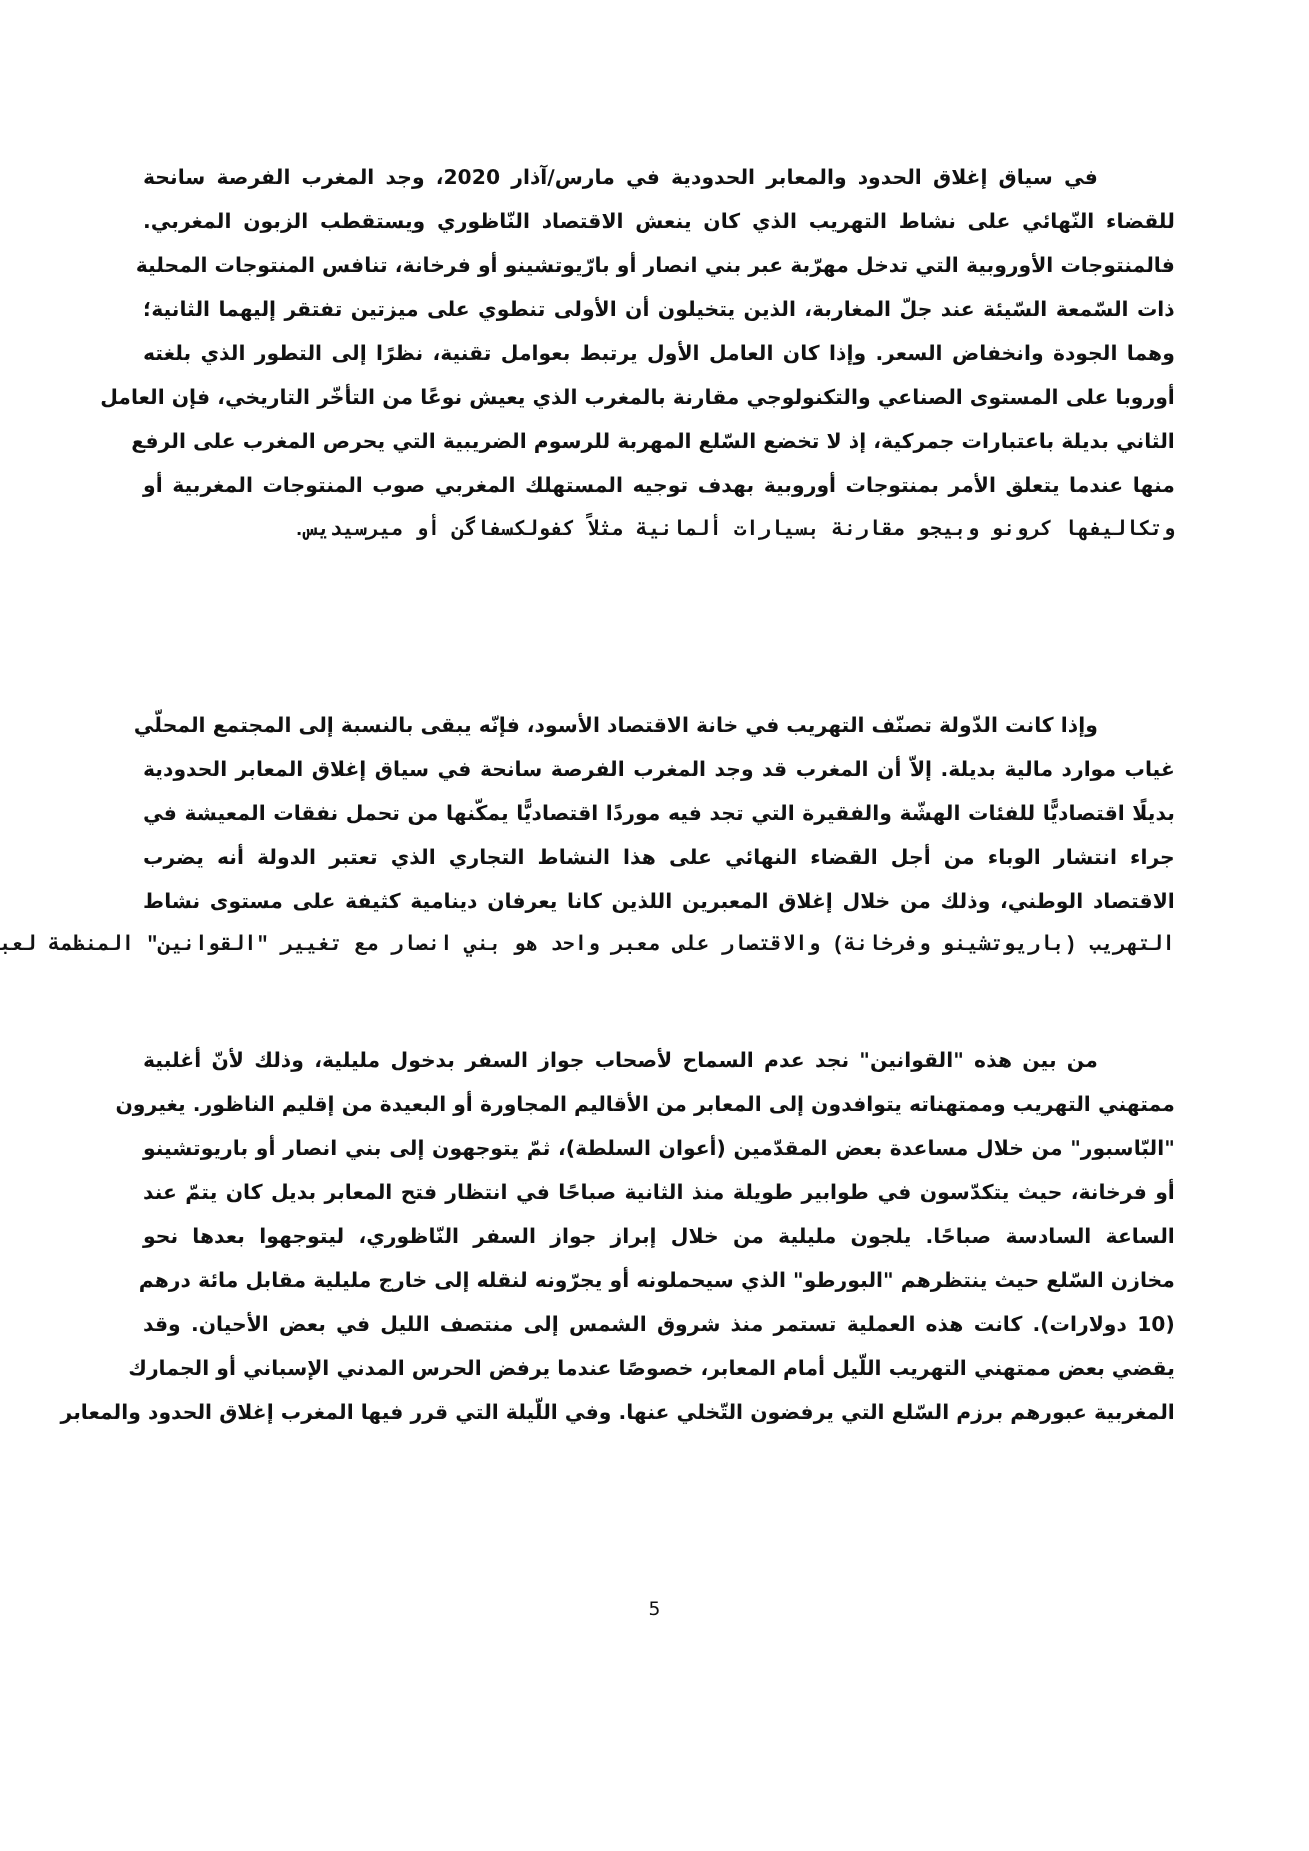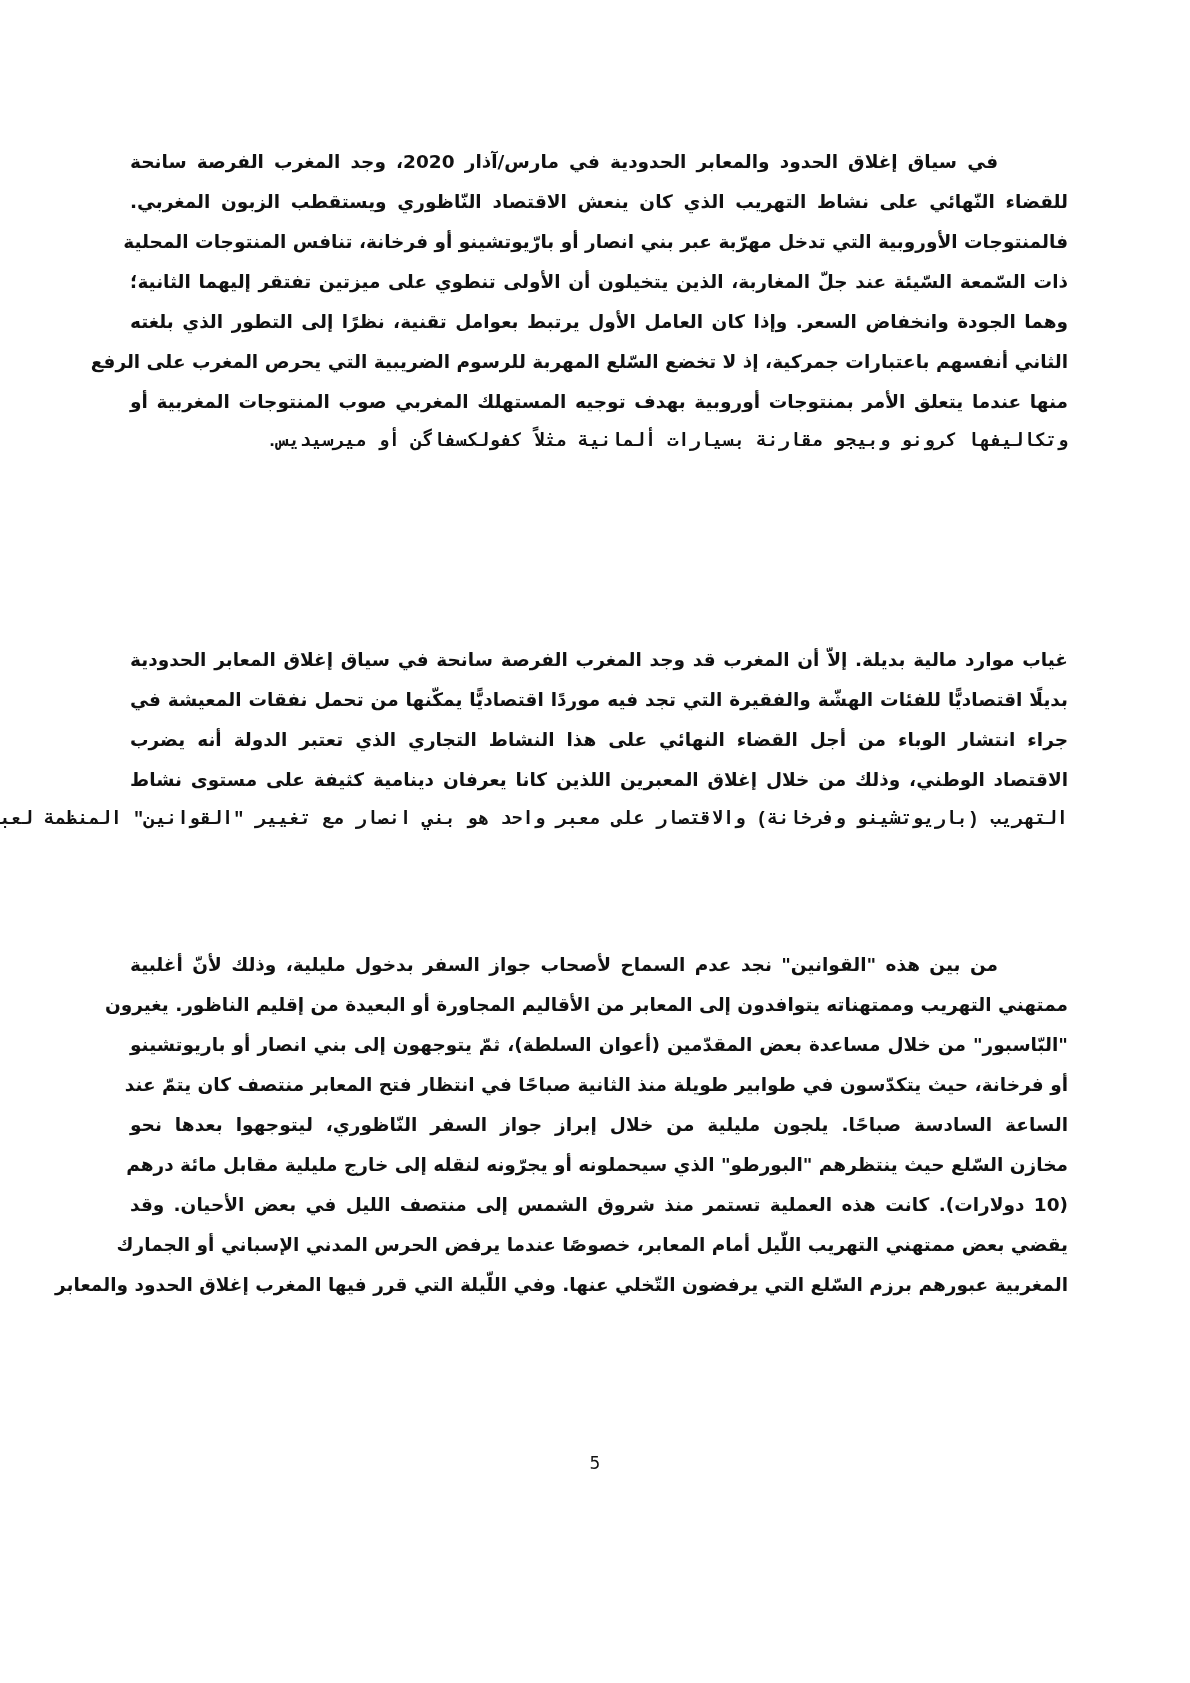--- a/index.html
+++ b/index.html
@@ -73,38 +73,40 @@
 
 <div class="page">
   <div class="body-text">
 
     <div class="para" id="p1">
       <span class="line first">في سياق إغلاق الحدود والمعابر الحدودية في مارس/آذار 2020، وجد المغرب الفرصة سانحة</span>
       <span class="line">للقضاء النّهائي على نشاط التهريب الذي كان ينعش الاقتصاد النّاظوري ويستقطب الزبون المغربي.</span>
       <span class="line">فالمنتوجات الأوروبية التي تدخل مهرّبة عبر بني انصار أو بارّيوتشينو أو فرخانة، تنافس المنتوجات المحلية</span>
       <span class="line">ذات السّمعة السّيئة عند جلّ المغاربة، الذين يتخيلون أن الأولى تنطوي على ميزتين تفتقر إليهما الثانية؛</span>
       <span class="line">وهما الجودة وانخفاض السعر. وإذا كان العامل الأول يرتبط بعوامل تقنية، نظرًا إلى التطور الذي بلغته</span>
-      <span class="line">الثاني أنفسهم باعتبارات جمركية، إذ لا تخضع السّلع المهربة للرسوم الضريبية التي يحرص المغرب على الرفع</span>
+      <span class="line">أوروبا على المستوى الصناعي والتكنولوجي مقارنة بالمغرب الذي يعيش نوعًا من التأخّر التاريخي، فإن العامل</span>
+      <span class="line">الثاني بديلة باعتبارات جمركية، إذ لا تخضع السّلع المهربة للرسوم الضريبية التي يحرص المغرب على الرفع</span>
       <span class="line">منها عندما يتعلق الأمر بمنتوجات أوروبية بهدف توجيه المستهلك المغربي صوب المنتوجات المغربية أو</span>
       <span class="line last">وتكاليفها كرونو وبيجو مقارنة بسيارات ألمانية مثلاً كفولكسفاگن أو ميرسيديس.</span>
     </div>
 
     <div class="para" id="p2">
+      <span class="line first">وإذا كانت الدّولة تصنّف التهريب في خانة الاقتصاد الأسود، فإنّه يبقى بالنسبة إلى المجتمع المحلّي</span>
       <span class="line">غياب موارد مالية بديلة. إلاّ أن المغرب قد وجد المغرب الفرصة سانحة في سياق إغلاق المعابر الحدودية</span>
       <span class="line">بديلًا اقتصاديًّا للفئات الهشّة والفقيرة التي تجد فيه موردًا اقتصاديًّا يمكّنها من تحمل نفقات المعيشة في</span>
       <span class="line">جراء انتشار الوباء من أجل القضاء النهائي على هذا النشاط التجاري الذي تعتبر الدولة أنه يضرب</span>
       <span class="line">الاقتصاد الوطني، وذلك من خلال إغلاق المعبرين اللذين كانا يعرفان دينامية كثيفة على مستوى نشاط</span>
       <span class="line last">التهريب (باريوتشينو وفرخانة) والاقتصار على معبر واحد هو بني انصار مع تغيير "القوانين" المنظمة لعبوره.</span>
     </div>
 
     <div class="para" id="p3">
       <span class="line first">من بين هذه "القوانين" نجد عدم السماح لأصحاب جواز السفر بدخول مليلية، وذلك لأنّ أغلبية</span>
       <span class="line">ممتهني التهريب وممتهناته يتوافدون إلى المعابر من الأقاليم المجاورة أو البعيدة من إقليم الناظور. يغيرون</span>
       <span class="line">"البّاسبور" من خلال مساعدة بعض المقدّمين (أعوان السلطة)، ثمّ يتوجهون إلى بني انصار أو باريوتشينو</span>
-      <span class="line">أو فرخانة، حيث يتكدّسون في طوابير طويلة منذ الثانية صباحًا في انتظار فتح المعابر منتصف كان يتمّ عند</span>
+      <span class="line">أو فرخانة، حيث يتكدّسون في طوابير طويلة منذ الثانية صباحًا في انتظار فتح المعابر بديل كان يتمّ عند</span>
       <span class="line">الساعة السادسة صباحًا. يلجون مليلية من خلال إبراز جواز السفر النّاظوري، ليتوجهوا بعدها نحو</span>
       <span class="line">مخازن السّلع حيث ينتظرهم "البورطو" الذي سيحملونه أو يجرّونه لنقله إلى خارج مليلية مقابل مائة درهم</span>
       <span class="line">(10 دولارات). كانت هذه العملية تستمر منذ شروق الشمس إلى منتصف الليل في بعض الأحيان. وقد</span>
       <span class="line">يقضي بعض ممتهني التهريب اللّيل أمام المعابر، خصوصًا عندما يرفض الحرس المدني الإسباني أو الجمارك</span>
       <span class="line">المغربية عبورهم برزم السّلع التي يرفضون التّخلي عنها. وفي اللّيلة التي قرر فيها المغرب إغلاق الحدود والمعابر</span>
     </div>
 
   </div>
 
   <div class="page-number">5</div>

